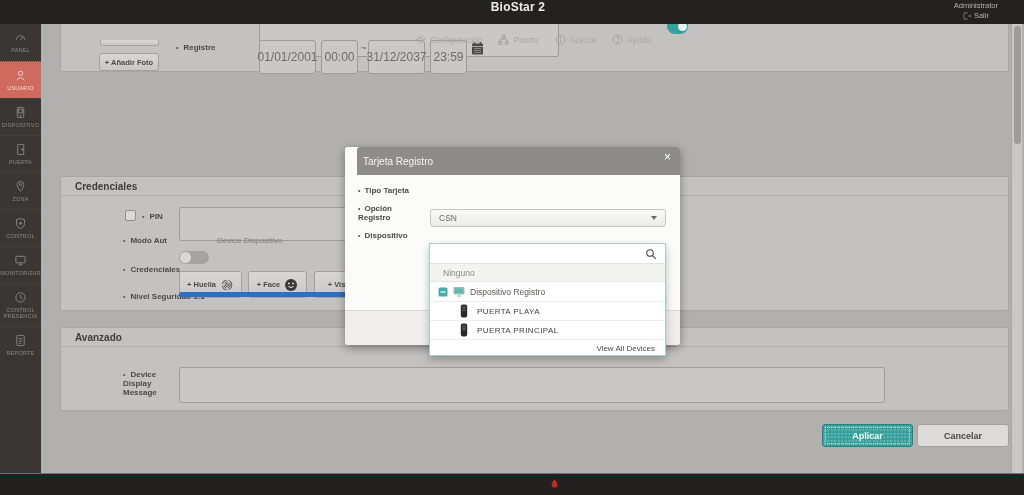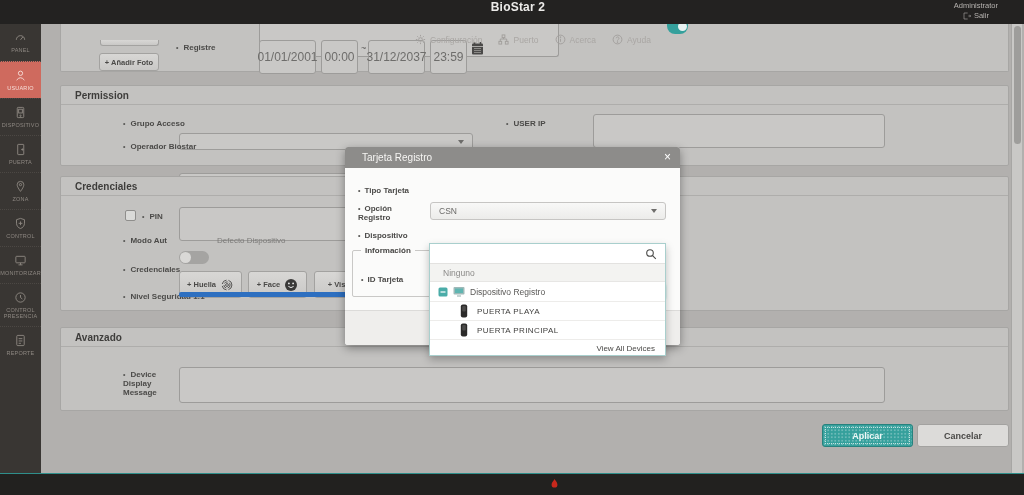--- a/index.html
+++ b/index.html
@@ -63,22 +63,22 @@
   .bottombar{position:absolute;left:0;top:473px;width:1024px;height:22px;background:#22211f;
              border-top:1px solid #2f8f8b;z-index:35;}
 
   
   .scroll-track{position:absolute;left:1011px;top:24px;width:11px;height:449px;background:#c9c8c6;border-left:1px solid #a7a6a4;}
   .scroll-thumb{position:absolute;left:1.5px;top:2px;width:7px;height:118px;background:#9e9d9b;border-radius:4px;}
 
   
   .modal{position:absolute;left:345px;top:147px;width:335px;height:198px;border-radius:3px;z-index:50;
          box-shadow:0 3px 10px rgba(0,0,0,.38);background:#fbfbfa;}
-  .modal-hd{height:21px;background:#8d8c8a;border-radius:3px 3px 0 0;display:flex;align-items:center;
-            color:#f6f5f3;font-size:10px;padding-left:17px;}
+  .modal-hd{height:28px;background:#8d8c8a;border-radius:3px 3px 0 0;display:flex;align-items:center;
+            color:#f6f5f3;font-size:10px;padding-left:6px;margin-left:12px;}
   .modal-close{position:absolute;right:9px;top:3px;color:#fff;font-size:12px;line-height:14px;cursor:pointer;}
   .modal-ft{position:absolute;left:0;top:163px;width:335px;height:35px;background:#efeeec;
             border-top:1px solid #dcdbd9;border-radius:0 0 3px 3px;}
   .mlabel{font-size:8px;font-weight:bold;color:#4b4a48;line-height:9px;}
   .mlabel::before{content:"•";margin-right:4px;color:#5a5957;font-size:7px;}
   .mselect{background:linear-gradient(#f8f8f7,#ececea);border:1px solid #c6c5c3;border-radius:3px;
            font-size:8.5px;color:#6b6a68;display:flex;align-items:center;padding:8px 8px;position:relative;}
   .mcombo-open{background:#fff;border:1px solid #63bdb9;box-shadow:0 0 2px rgba(90,185,180,.6);border-radius:3px;
            font-size:8.5px;color:#96959 3;color:#979695;display:flex;align-items:center;padding:0 8px;position:relative;}
   .fieldset{position:absolute;border:1px solid #c9c8c6;border-radius:2px;}
@@ -232,44 +232,31 @@
         <rect x="1" y="2.5" width="11" height="11" rx="1" fill="#4a4948"></rect>
         <path d="M3.5 1v3M9.5 1v3" stroke="#4a4948" stroke-width="1.6"></path>
         <path d="M1 5.5h11" stroke="#c3c2c0" stroke-width=".8"></path>
         <path d="M3 7.5h7M3 9.5h7M3 11.5h7" stroke="#9a9997" stroke-width=".8"></path>
       </svg>
     <div class="abs" style="left:606px;top:0;width:21px;height:10px;border-radius:0 0 8px 8px;background:#35a09c;">
       <div style="position:absolute;right:1px;top:-2px;width:9px;height:9px;border-radius:50%;background:#e8f2f1;"></div>
     </div>
   </div>
 
-  <div class="panel" style="left:60px;top:85px;width:949px;height:81px;">
-    <div class="panel-hd">Permission</div>
-    <div class="abs flabel" style="left:62px;top:33px;">Grupo Acceso</div>
-    <div class="abs gselect" style="left:118px;top:28px;width:294px;height:17px;">
-        <span class="caret-d"></span>
-      </div>
-    <div class="abs flabel" style="left:445px;top:33px;">USER IP</div>
-    <div class="abs ginput" style="left:532px;top:28px;width:292px;height:17px;"></div>
-    <div class="abs flabel" style="left:62px;top:56px;">Operador Biostar</div>
-    <div class="abs gselect" style="left:118px;top:51px;width:294px;height:17px;">
-      <span>Ninguno</span>
-    </div>
-  </div>
 
   <div class="panel" style="left:60px;top:176px;width:949px;height:135px;">
     <div class="panel-hd">Credenciales</div>
     <div class="abs checkbox" style="left:64px;top:33px;"></div>
     <div class="abs flabel" style="left:81px;top:35px;">PIN</div>
     <div class="abs ginput" style="left:118px;top:30px;width:382px;height:17px;"></div>
     <div class="abs flabel" style="left:62px;top:59px;">Modo Aut</div>
     <div class="abs toggle-off" style="left:118px;top:55px;">
         <div class="knob"></div>
       </div>
-    <div class="abs" style="left:156px;top:59px;font-size:8px;color:#7c7b79;">Defecto Dispositivo</div>
+    <div class="abs" style="left:156px;top:59px;font-size:8px;color:#7c7b79;">Device Dispositivo</div>
     <div class="abs flabel" style="left:62px;top:88px;">Credenciales</div>
     <div class="abs gbtn" style="left:118px;top:78px;width:63px;height:27px;">
       <span>+ Huella</span>
       <svg width="14" height="14" viewBox="0 0 14 14">
           <circle cx="7" cy="7" r="1.4" fill="none" stroke="#4b4a48" stroke-width=".9"></circle>
           <circle cx="7" cy="7" r="3.1" fill="none" stroke="#4b4a48" stroke-width=".9" stroke-dasharray="4 1.5"></circle>
           <circle cx="7" cy="7" r="4.9" fill="none" stroke="#4b4a48" stroke-width=".9" stroke-dasharray="6 2"></circle>
         </svg>
     </div>
     <div class="abs gbtn" style="left:187px;top:78px;width:59px;height:27px;">
@@ -329,24 +316,20 @@
     <div class="abs mlabel" style="left:13px;top:57px;width:50px;">Opción Registro</div>
     <div class="abs mselect" style="left:85px;top:58px;width:236px;height:16px;">
       <span>Registre por Lector Tarjetas</span>
       <span class="caret-d"></span>
     </div>
     <div class="abs mlabel" style="left:13px;top:84px;">Dispositivo</div>
     <div class="abs mcombo-open" style="left:85px;top:80px;width:236px;height:16px;">
       <span>Ninguno</span>
       <span class="caret-u"></span>
     </div>
-    <div class="fieldset" style="left:7px;top:103px;width:80px;height:47px;">
-      <span class="legend">Información</span>
-      <div class="abs mlabel" style="left:8px;top:24px;">ID Tarjeta</div>
-    </div>
     <div class="modal-ft"></div>
   </div>
 
   <div class="ddpanel">
     <div class="dd-search">
       <svg class="abs" style="right:8px;top:4px;" width="12" height="12" viewBox="0 0 12 12">
           <circle cx="5" cy="5" r="3.3" fill="none" stroke="#4a4a48" stroke-width="1.1"></circle>
           <path d="M7.6 7.6L10.8 10.8" stroke="#4a4a48" stroke-width="1.1"></path>
         </svg>
     </div>

